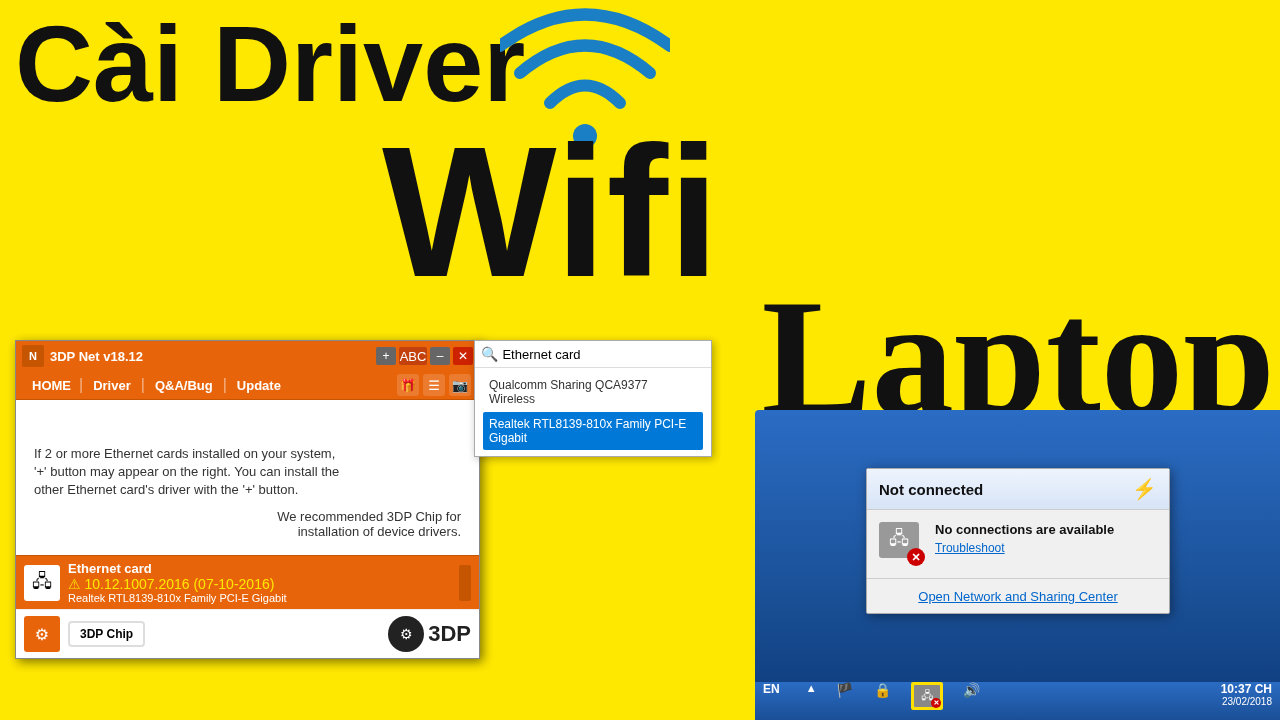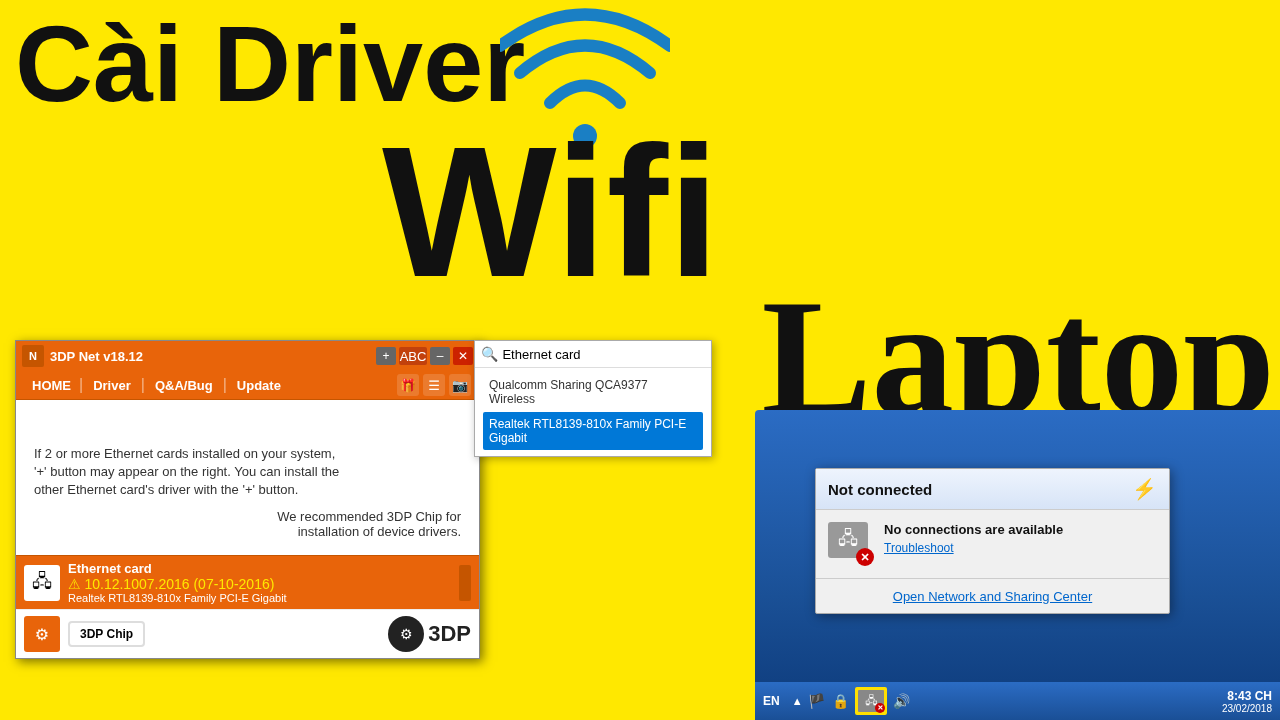--- a/index.html
+++ b/index.html
@@ -112,53 +112,53 @@
     </div>
     <div style="padding:5px 6px;font-size:12px;color:#fff;background:#0078D7;border-radius:2px;cursor:pointer;margin-top:2px;">
       <div>Realtek RTL8139-810x Family PCI-E Gigabit</div>
     </div>
   </div>
 </div>
 
 <div style="position:absolute;top:410px;right:0;width:525px;height:310px;background:linear-gradient(180deg,#2B6CC4 0%,#1A5096 60%,#0D3A7A 100%);border-radius:4px 0 0 0;">
 </div>
 
-<div style="position:absolute;top:468px;right:110px;width:355px;background:#f0f0f0;border:1px solid #aaa;box-shadow:2px 2px 12px rgba(0,0,0,0.4);border-radius:2px;">
+<div style="position:absolute;top:468px;right:110px;width:304px;background:#f0f0f0;border:1px solid #aaa;box-shadow:2px 2px 12px rgba(0,0,0,0.4);border-radius:2px;">
   <div style="background:linear-gradient(180deg,#EEF4FD 0%,#D7E4F7 100%);padding:8px 12px;display:flex;align-items:center;justify-content:space-between;border-bottom:1px solid #ccc;">
     <span style="font-size:15px;font-weight:bold;color:#111;">Not connected</span>
     <span style="color:#0078D7;font-size:20px;">⚡</span>
   </div>
   <div style="padding:12px;display:flex;align-items:flex-start;gap:12px;">
     <div style="position:relative;flex-shrink:0;width:44px;height:44px;">
       <div style="width:40px;height:36px;background:#999;border-radius:3px;display:flex;align-items:center;justify-content:center;font-size:18px;color:#fff;">🖧</div>
       <div style="position:absolute;bottom:0;right:-2px;width:18px;height:18px;background:#cc0000;border-radius:50%;display:flex;align-items:center;justify-content:center;color:#fff;font-size:11px;font-weight:bold;">✕</div>
     </div>
     <div>
       <div style="font-size:13px;font-weight:bold;color:#111;margin-bottom:4px;">No connections are available</div>
       <div style="font-size:12px;color:#0066CC;cursor:pointer;text-decoration:underline;">Troubleshoot</div>
     </div>
   </div>
   <div style="border-top:1px solid #ccc;padding:8px 12px;text-align:center;">
     <span style="font-size:13px;color:#0066CC;cursor:pointer;text-decoration:underline;">Open Network and Sharing Center</span>
   </div>
 </div>
 
-<div style="position:absolute;bottom:0;right:0;width:525px;height:38px;background:linear-gradient(180deg,#2B6CC4,#1A4F96);display:flex;align-items:center;padding:0 8px;gap:6px;">
+<div style="position:absolute;bottom:0;right:0;width:525px;height:38px;background:linear-gradient(180deg,#2B6CC4,#1A4F96);display:flex;padding:0 8px;gap:20px;">
   <span style="color:#fff;font-size:12px;font-weight:bold;margin-right:6px;">EN</span>
 
   <div style="color:#fff;font-size:11px;cursor:pointer;">▲</div>
   <div style="color:#fff;font-size:14px;">🏴</div>
   <div style="color:#fff;font-size:14px;">🔒</div>
 
   <div style="width:32px;height:28px;background:#FFE000;border:2px solid #FFE000;border-radius:2px;display:flex;align-items:center;justify-content:center;cursor:pointer;position:relative;">
     <div style="width:26px;height:22px;background:#888;border-radius:1px;display:flex;align-items:center;justify-content:center;position:relative;">
       <span style="color:#fff;font-size:11px;">🖧</span>
       <div style="position:absolute;bottom:-1px;right:-1px;width:10px;height:10px;background:#cc0000;border-radius:50%;display:flex;align-items:center;justify-content:center;color:#fff;font-size:7px;font-weight:bold;">✕</div>
     </div>
   </div>
 
   <div style="color:#fff;font-size:14px;cursor:pointer;">🔊</div>
 
   <div style="margin-left:auto;color:#fff;text-align:right;">
-    <div style="font-size:12px;font-weight:bold;">8:43 CH</div>
+    <div style="font-size:12px;font-weight:bold;">10:37 CH</div>
     <div style="font-size:10px;">23/02/2018</div>
   </div>
 </div>
 
 </body></html>

